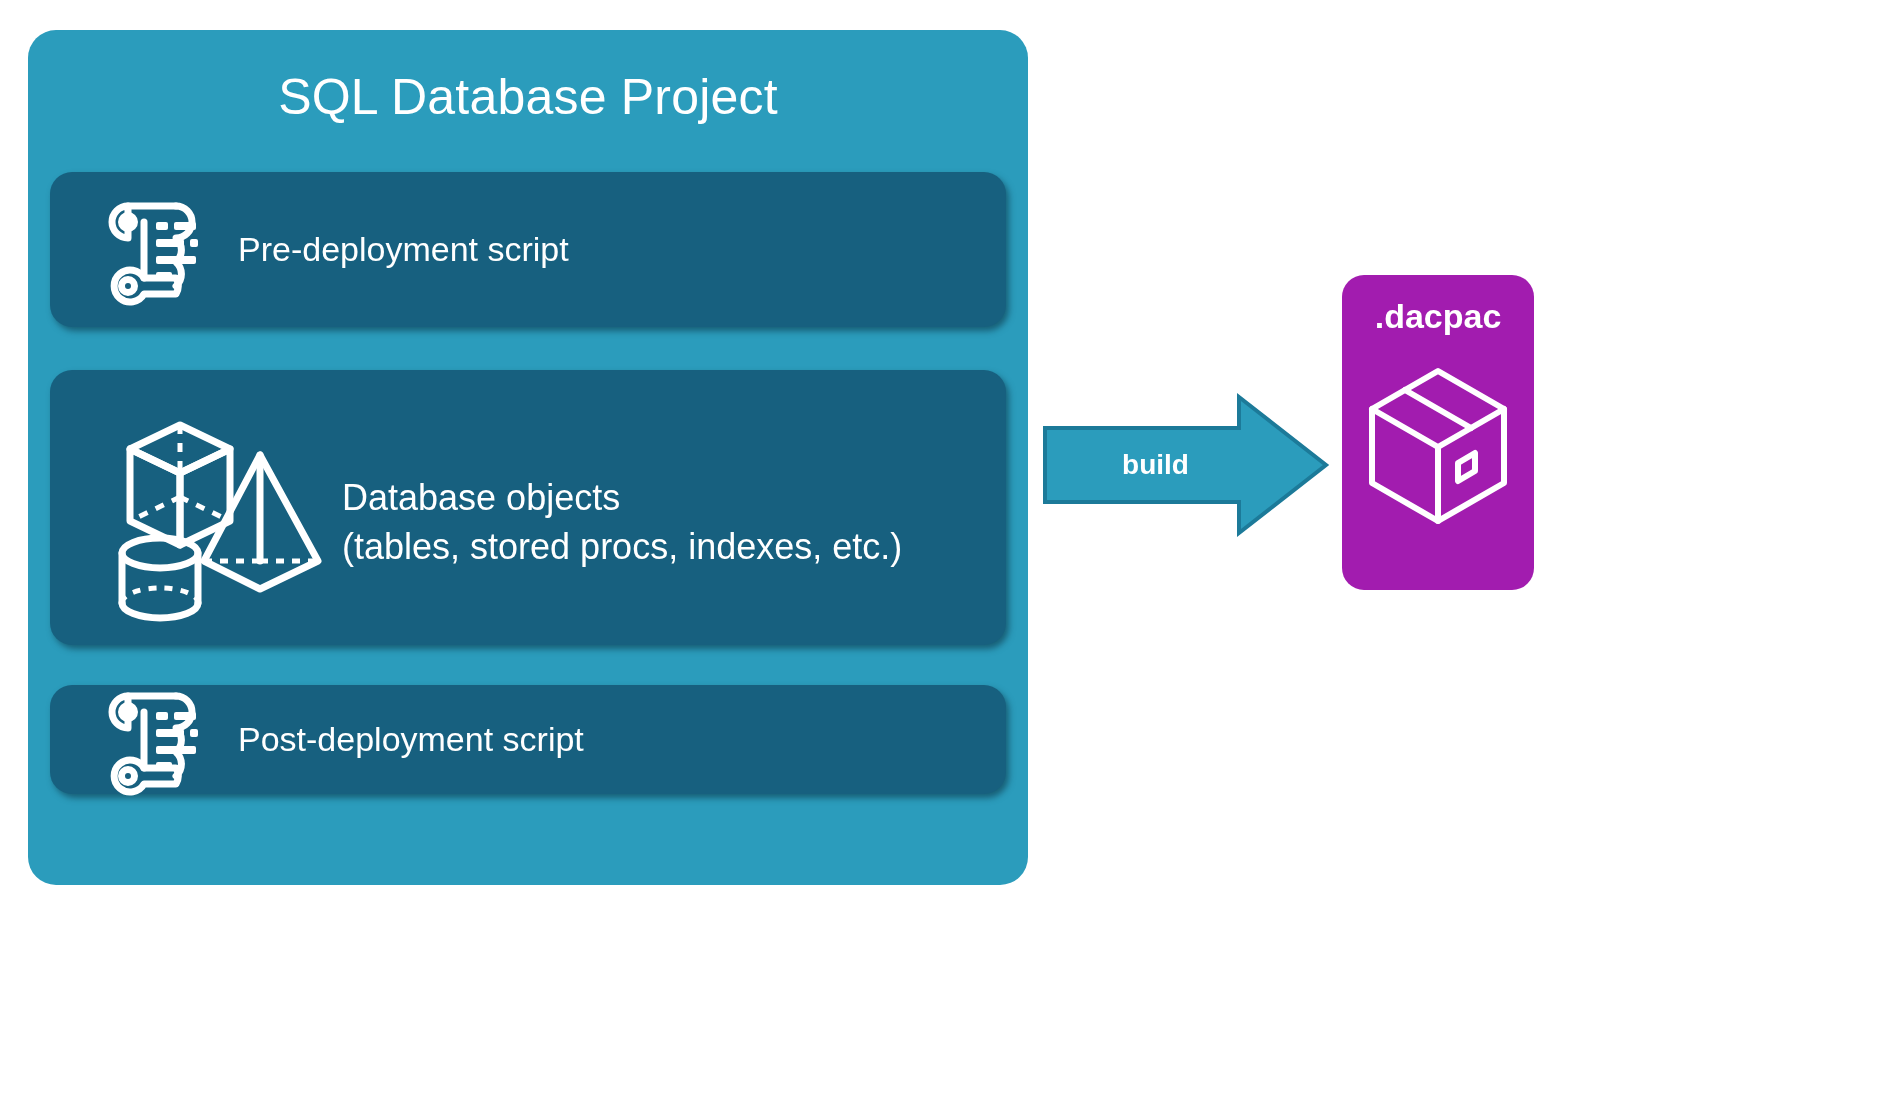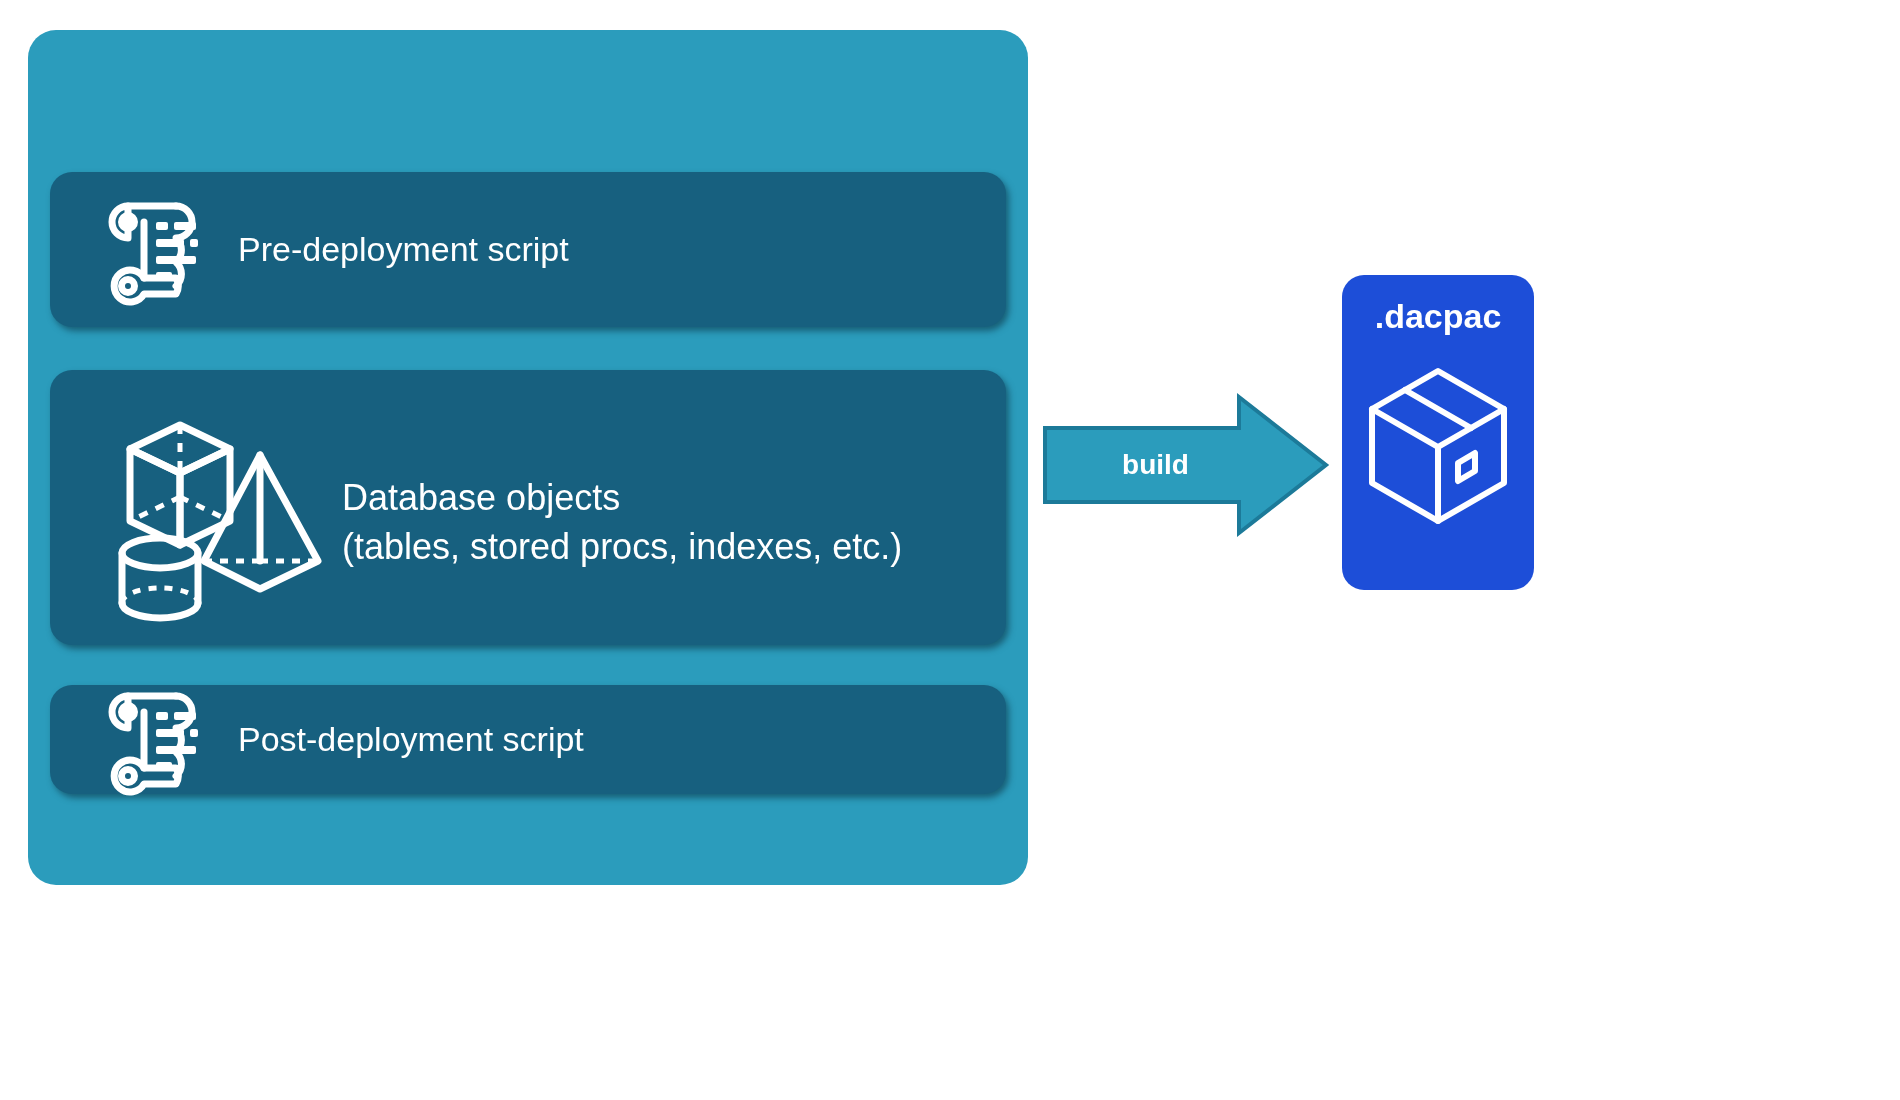--- a/index.html
+++ b/index.html
@@ -107,21 +107,21 @@
     pointer-events: none;
   }
 
   
   .dacpac-box {
     position: absolute;
     left: 1342px;
     top: 275px;
     width: 192px;
     height: 315px;
-    background: #1d4ed8;
+    background: #a21caf;
     border-radius: 22px;
     box-sizing: border-box;
   }
   .dacpac-title {
     position: absolute;
     left: 0;
     top: 22px;
     width: 100%;
     text-align: center;
     color: #ffffff;
@@ -140,20 +140,21 @@
 
   svg { display: block; overflow: visible; }
 </style>
 </head>
 <body>
 
 <div id="stage">
 
   <div class="project-box">
 
+    <div class="project-title">SQL Database Project</div>
 
     <div class="panel panel-pre">
       <div class="panel-icon panel-icon-scroll">
         <svg width="110" height="112" viewBox="0 0 110 112" aria-hidden="true">
           <g fill="none" stroke="#FFFFFF" stroke-width="7" stroke-linecap="round" stroke-linejoin="round">
 
             <path d="M30 12 A16 16 0 1 0 30 44 L30 12 Z" fill="none"></path>
             <circle cx="30" cy="28" r="6.5"></circle>
             <path d="M30 12 L78 12"></path>
 

